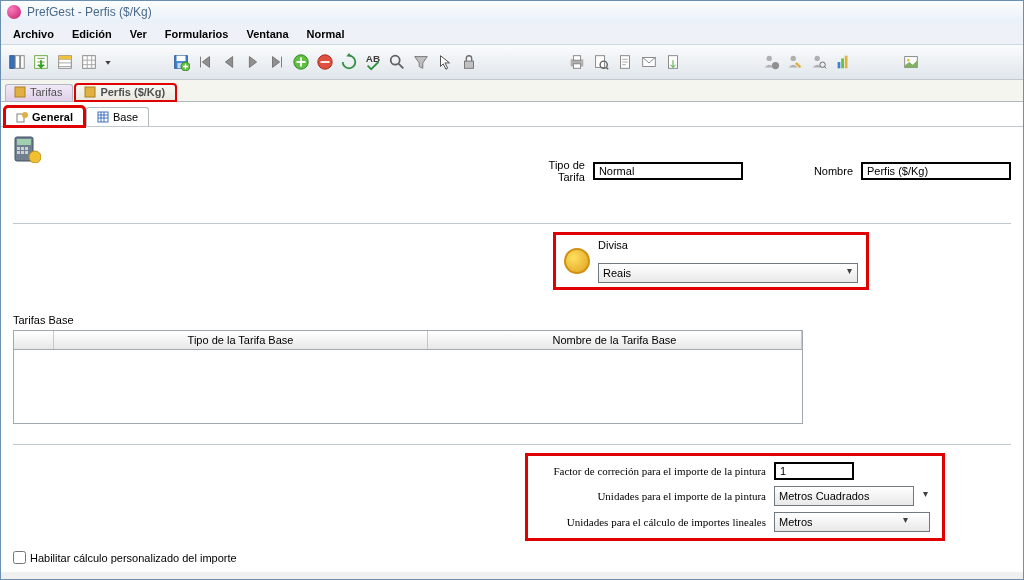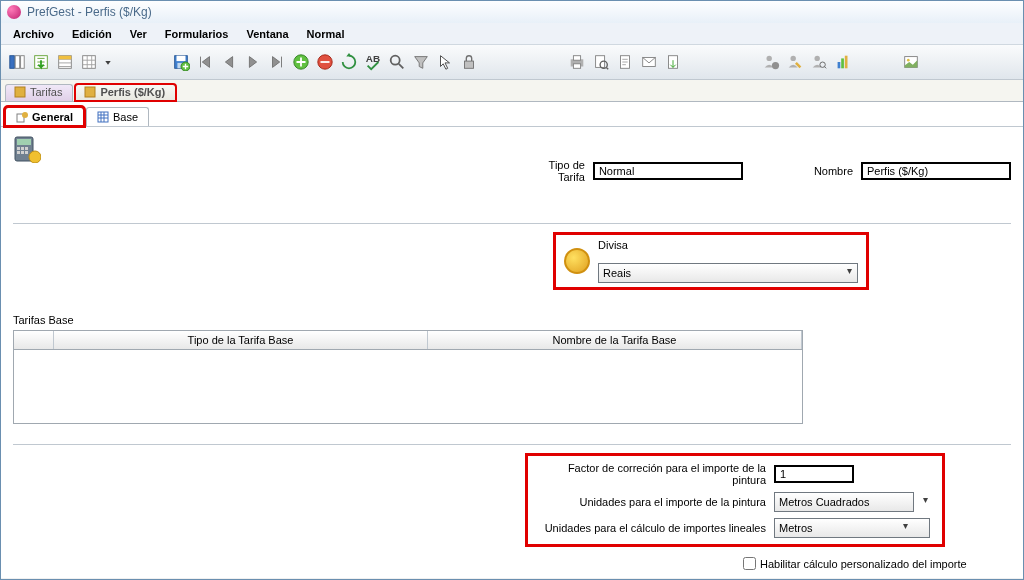--- a/index.html
+++ b/index.html
@@ -36,25 +36,25 @@
 .coin { width: 26px; height: 26px; border-radius: 50%; background: radial-gradient(circle at 35% 35%, #ffe060, #e0a020); border: 2px solid #d09010; display: flex; align-items: center; justify-content: center; color: #a06000; font-size: 8px; font-weight: bold; }
 .divider { border-top: 1px solid #c0c8d0; margin: 8px 0; }
 .section-label { margin-bottom: 4px; }
 .base-table { border: 1px solid #a0a8b0; height: 94px; background: #fff; margin-bottom: 20px; width: 790px; }
 .bt-header { display: flex; background: linear-gradient(to bottom, #fff, #e8e8e8); border-bottom: 1px solid #a0a8b0; }
 .bt-hcell { padding: 3px 6px; border-right: 1px solid #c0c8d0; text-align: center; }
 .bt-hc1 { width: 40px; }
 .bt-hc2 { flex: 1; }
 .bt-hc3 { flex: 1; }
 .form2-row { display: flex; align-items: center; gap: 8px; }
-.form2-row .label { width: 230px; }
+.form2-row .label { width: 230px; font-family: Liberation Serif, serif; }
 .hl-box2 { border: 3px solid #e00000; padding: 6px 8px; display: inline-flex; flex-direction: column; gap: 6px; margin-left: 512px; }
 .check-row { display: flex; align-items: center; gap: 4px; }
 .check-row input { width: 13px; height: 13px; }
-.chk-area { display: flex; flex-direction: column; align-items: flex-start; gap: 4px; margin-left: 730px; margin-top: 10px; }
+.chk-area { display: flex; flex-direction: column; align-items: flex-start; gap: 4px; margin-top: 10px; }
 </style>
 </head>
 <body>
 
 <div class="title-bar">
   <div class="title-app-icon"></div>
   <span class="title-text">PrefGest - Perfis ($/Kg)</span>
 </div>
 
 <div class="menu-bar">

